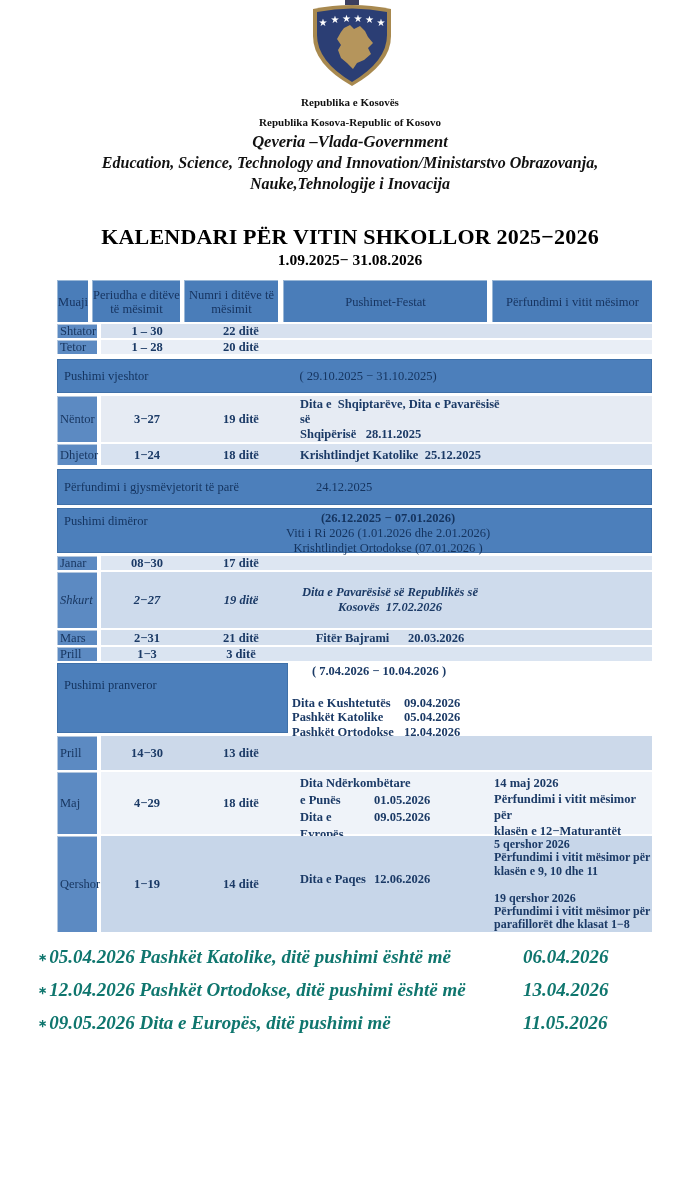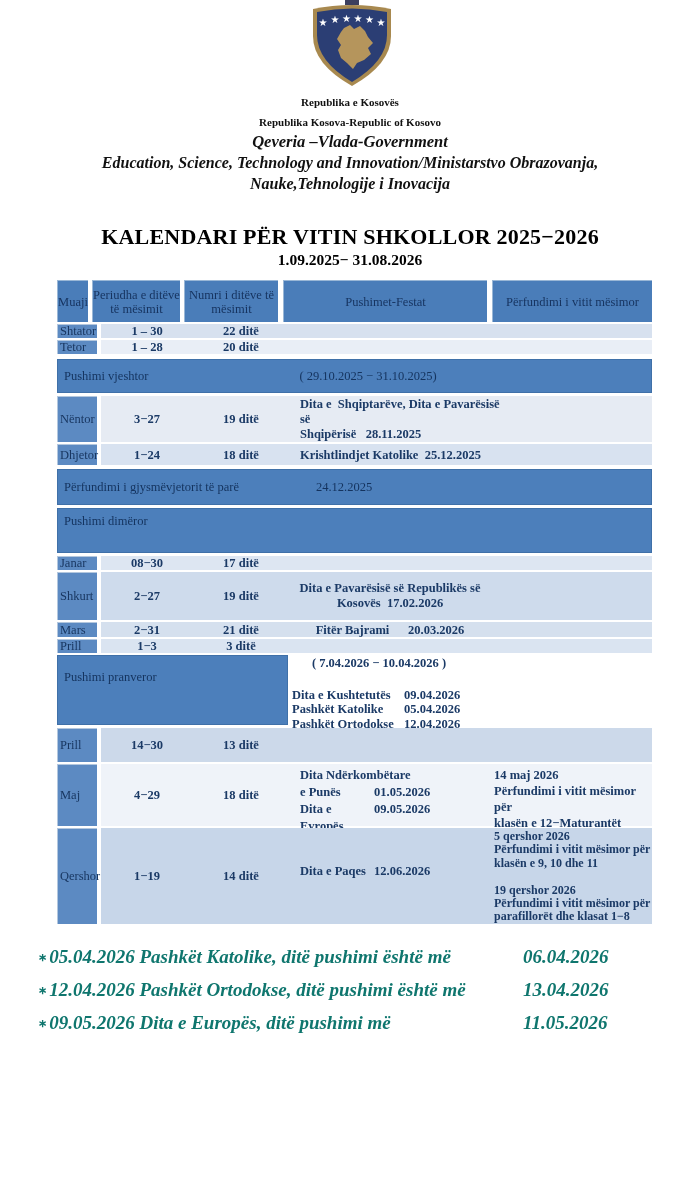--- a/index.html
+++ b/index.html
@@ -162,31 +162,36 @@
       </div>
     </div>
 
     <div class="trow band" style="height:36px;margin-bottom:3px;">
       <span class="band-label">Përfundimi i gjysmëvjetorit të parë</span>
       <span class="band-center" style="left:166px;top:50%;transform:translateY(-50%);width:240px;">24.12.2025</span>
     </div>
 
     <div class="trow band" style="height:45px;margin-bottom:3px;">
       <span class="band-label at-top">Pushimi dimëror</span>
+      <div class="band-lines">
+        <div class="b1">(26.12.2025 − 07.01.2026)</div>
+        <div>Viti i Ri 2026 (1.01.2026 dhe 2.01.2026)</div>
+        <div>Krishtlindjet Ortodokse (07.01.2026 )</div>
+      </div>
     </div>
 
     <div class="trow" style="height:14px;">
       <div class="mcell">Janar</div>
       <div class="strip" style="background:#dde6f2;">
         <span class="c-period">08−30</span>
         <span class="c-days">17 ditë</span>
       </div>
     </div>
 
-    <div class="trow" style="height:48px;">
+    <div class="trow" style="height:56px;font-style:italic;">
       <div class="mcell">Shkurt</div>
       <div class="strip" style="background:#cedbec;">
         <span class="c-period">2−27</span>
         <span class="c-days">19 ditë</span>
         <span class="c-hol-c pre">Dita e Pavarësisë së Republikës së
 Kosovës  17.02.2026</span>
       </div>
     </div>
 
     <div class="trow" style="height:15px;">

